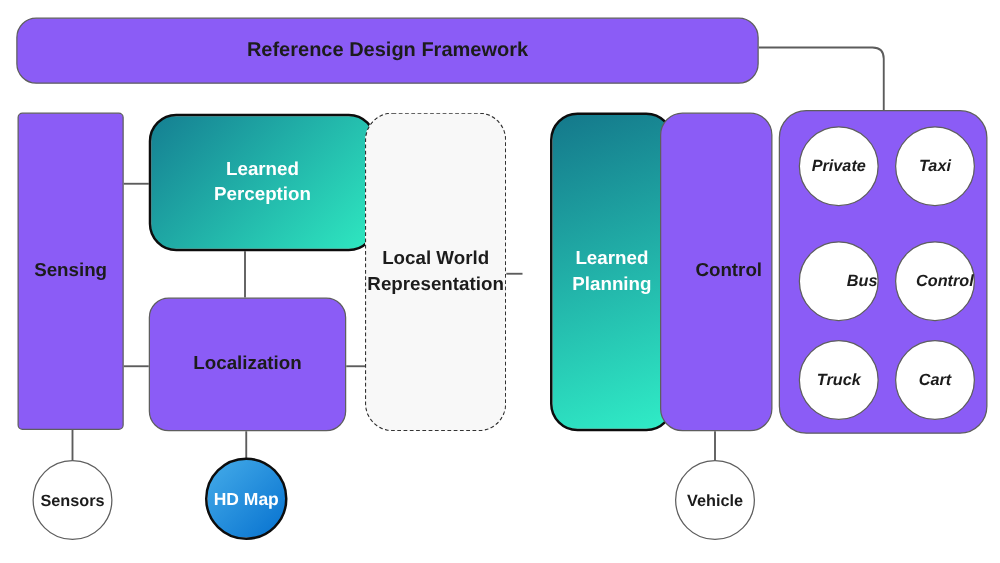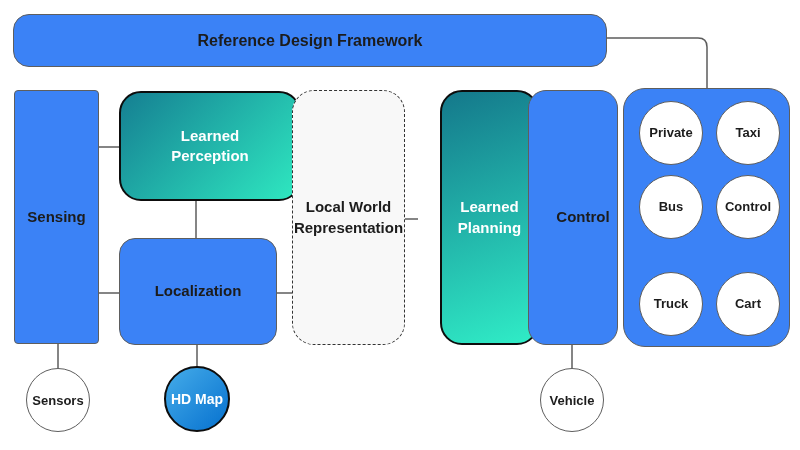--- a/index.html
+++ b/index.html
@@ -4,21 +4,21 @@
 <style>
   html,body{margin:0;padding:0;background:#ffffff;}
   .canvas{
     position:relative;width:800px;height:450px;background:#ffffff;overflow:hidden;
     font-family:"Liberation Sans","DejaVu Sans",sans-serif;color:#1c1c1c;
   }
   .wires{position:absolute;left:0;top:0;width:800px;height:450px;}
   .wires path{fill:none;stroke:#5c5c5c;stroke-width:1.5;}
   .box{
     position:absolute;display:flex;align-items:center;justify-content:center;
-    background:#3b82f6;border:1.5px solid #5e5e5e;box-sizing:border-box;
+    background:#8b5cf6;border:1.5px solid #5e5e5e;box-sizing:border-box;
     text-align:center;font-weight:700;font-size:15px;line-height:1.35;
   }
   .box span{display:block;}
   .top-box{left:13px;top:14px;width:594px;height:53px;border-radius:16px;font-size:16px;}
   .sensing{left:14px;top:90px;width:85px;height:254px;border-radius:4px;}
   .perception{
     left:119px;top:91px;width:182px;height:110px;border-radius:22px;
     border:2px solid #0d0d0d;color:#ffffff;
     background:linear-gradient(135deg,#157f92 0%,#2fe9c1 100%);
   }
@@ -29,31 +29,31 @@
     border:1.5px dashed #333333;background:#f8f8f8;
   }
   .lwr span{width:112px;}
   .planning{
     left:440px;top:90px;width:99px;height:255px;border-radius:22px;
     border:2px solid #0d0d0d;color:#ffffff;
     background:linear-gradient(160deg,#14788b 0%,#30edc7 100%);
   }
   .planning span{width:70px;}
   .control{left:528px;top:90px;width:90px;height:255px;border-radius:18px;padding-left:20px;}
-  .veh-container{left:623px;top:88px;width:167px;height:259px;border-radius:22px;}
+  .veh-container{left:623px;top:88px;width:167px;height:259px;border-radius:22px;font-style:italic;}
   .circle{
     position:absolute;display:flex;align-items:center;justify-content:center;
     width:64px;height:64px;border-radius:50%;background:#ffffff;
     border:1.5px solid #5e5e5e;box-sizing:border-box;
     font-weight:700;font-size:13px;text-align:center;
   }
   .veh-container .c1{left:15px;}
   .veh-container .c2{left:92px;}
   .veh-container .r1{top:12px;}
-  .veh-container .r2{top:86px;}
+  .veh-container .r2{top:104px;justify-content:flex-end;}
   .veh-container .r3{top:183px;}
   .sensors{left:26px;top:368px;}
   .hdmap{
     left:164px;top:366px;width:66px;height:66px;border:2px solid #0d0d0d;color:#ffffff;
     background:linear-gradient(135deg,#45ace9 0%,#0671cf 100%);font-size:14px;
   }
   .vehicle{left:540px;top:368px;}
 </style>
 </head>
 <body>

